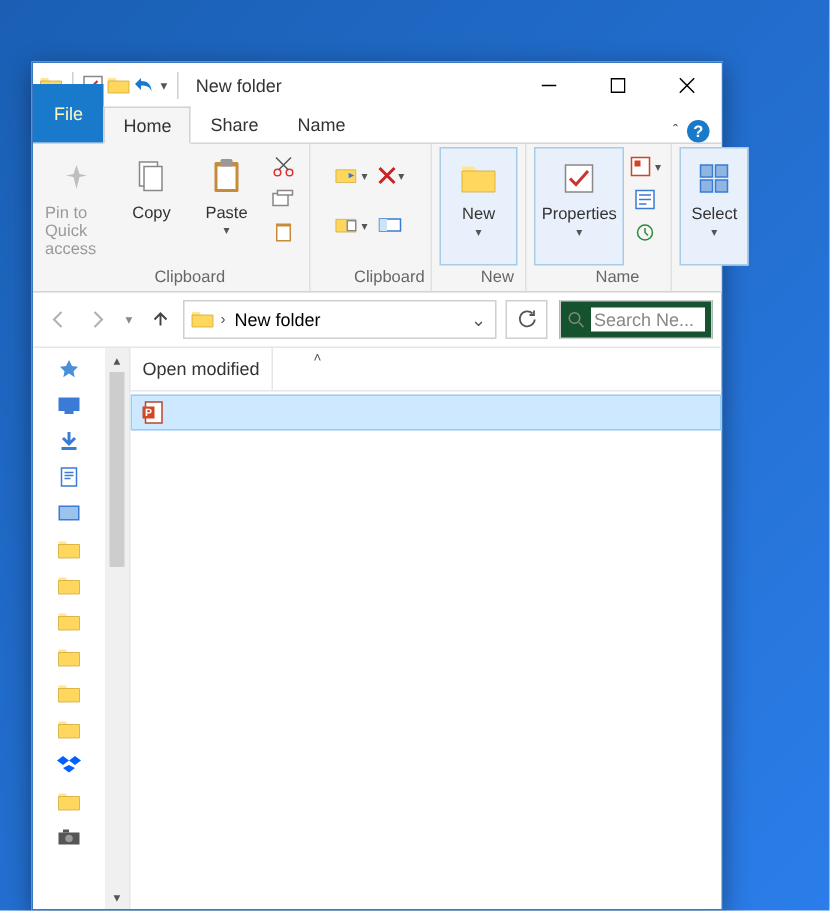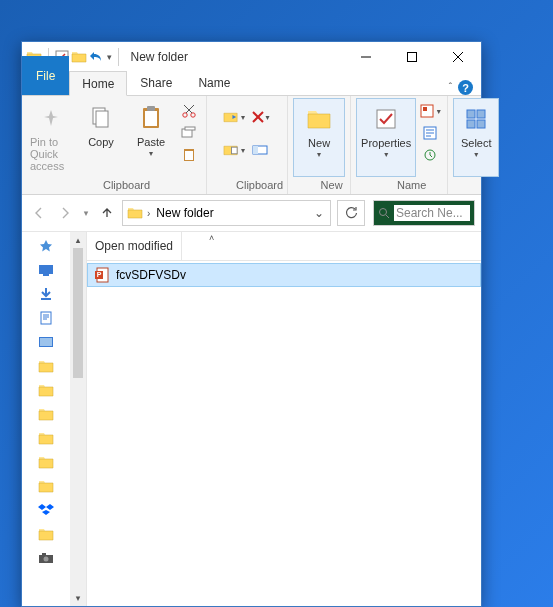--- a/index.html
+++ b/index.html
@@ -457,19 +457,18 @@
       </div>
       <div class="rows">
         <div class="frow">
           <span class="ic">
             <svg width="16" height="16" viewBox="0 0 16 16">
                 <rect x="3" y="1" width="11" height="14" fill="#fff" stroke="#b7472a"></rect>
                 <rect x="1" y="4" width="8" height="8" fill="#d24726"></rect>
                 <text x="5" y="10" font-size="7" fill="#fff" text-anchor="middle" font-family="Arial" font-weight="bold">P</text>
               </svg>
           </span>
-          <span class="nm">fcvSDFVSDv</span>
         </div>
       </div>
     </div>
   </div>
 
 </div>
 
 </body></html>

